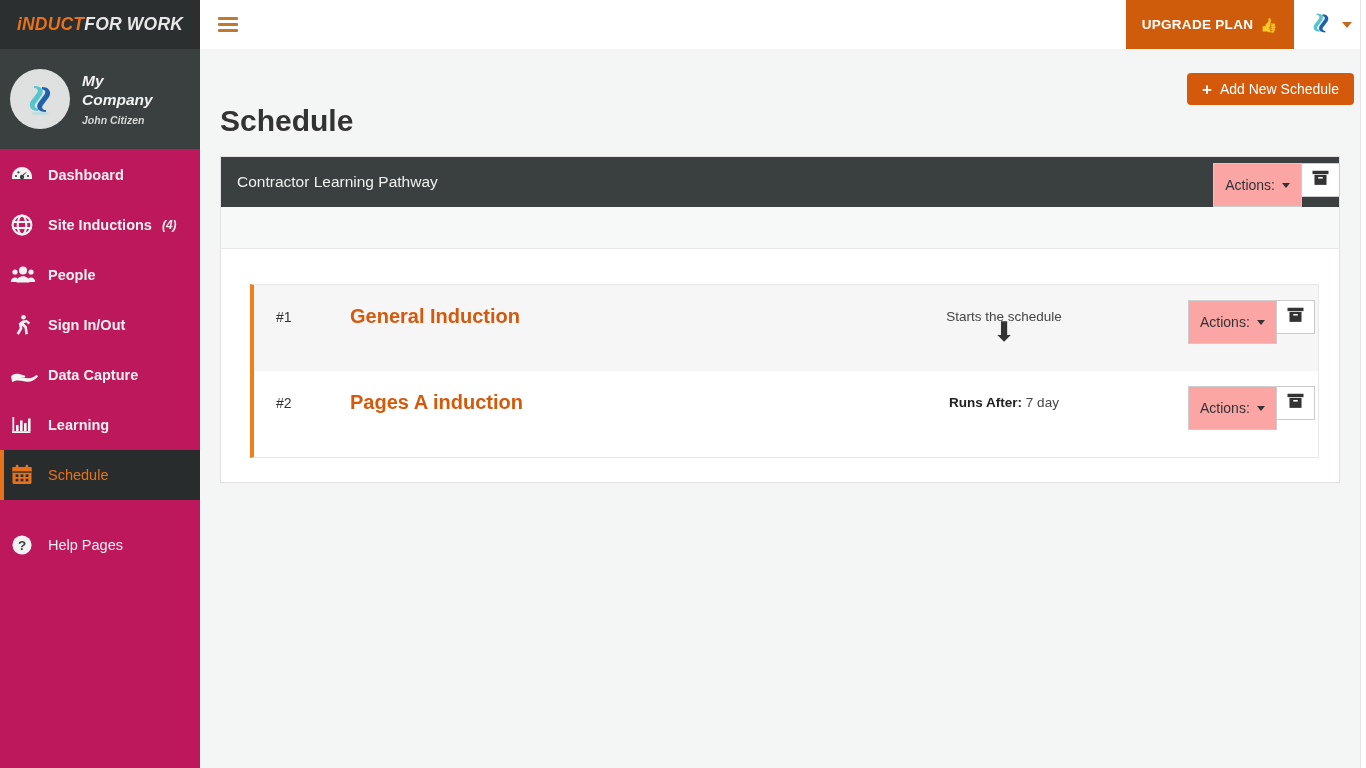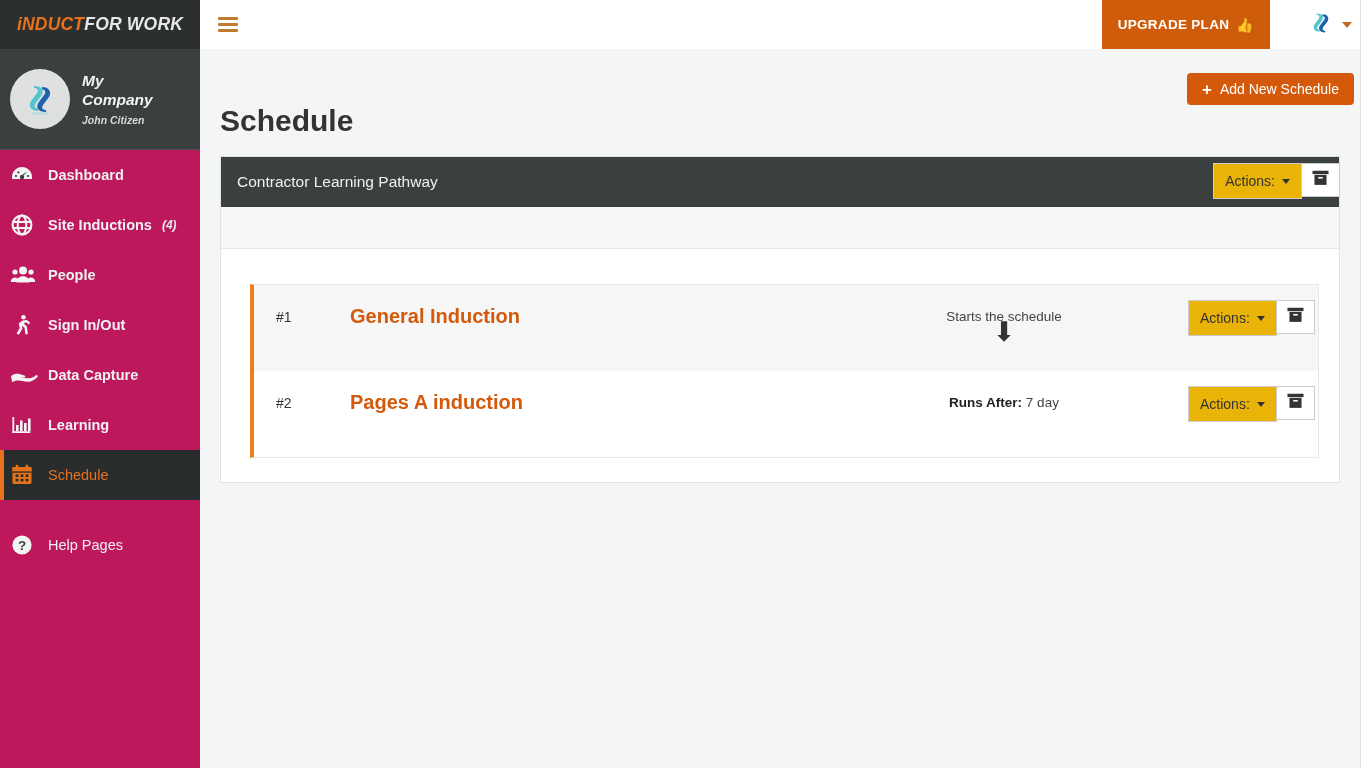--- a/index.html
+++ b/index.html
@@ -85,21 +85,21 @@
     display: flex; align-items: center;
   }
   #hamburger {
     margin-left: 18px; width: 20px; cursor: pointer;
   }
   #hamburger span {
     display: block; height: 3px; background: #c07a2e;
     margin: 3px 0; border-radius: 1px;
   }
   #topbar-right {
-    margin-left: auto; display: flex; align-items: center; height: 49px; gap: 24px;
+    margin-left: auto; display: flex; align-items: center; height: 49px;
   }
   #upgrade-plan {
     background: #cf5c0b; color: #fff;
     height: 49px; display: flex; align-items: center;
     padding: 0 16px; font-size: 13.5px; font-weight: bold;
     letter-spacing: .3px; cursor: pointer;
   }
   #upgrade-plan .thumb { margin-left: 7px; font-size: 14px; }
   #user-menu {
     display: flex; align-items: center; gap: 8px;
@@ -187,22 +187,22 @@
     font-size: 27px; line-height: 1; color: #333;
   }
   .sched-actions {
     flex: 0 0 150px; display: flex; justify-content: flex-start;
     padding-top: 15px; padding-left: 20px;
   }
 
   
   .btn-group { display: flex; }
   .btn-actions {
-    background: #eab308; border: 1px solid #ccc;
-    height: 36px; padding: 0 11px;
+    background: #fca5a5; border: 1px solid #ccc;
+    height: 44px; padding: 0 11px;
     display: flex; align-items: center; gap: 7px;
     font-size: 14px; color: #333; cursor: pointer;
     font-family: "Liberation Sans", sans-serif;
   }
   .btn-archive {
     background: #fff; border: 1px solid #ccc; border-left: none;
     height: 34px; width: 38px;
     display: flex; align-items: center; justify-content: center;
     cursor: pointer;
   }

